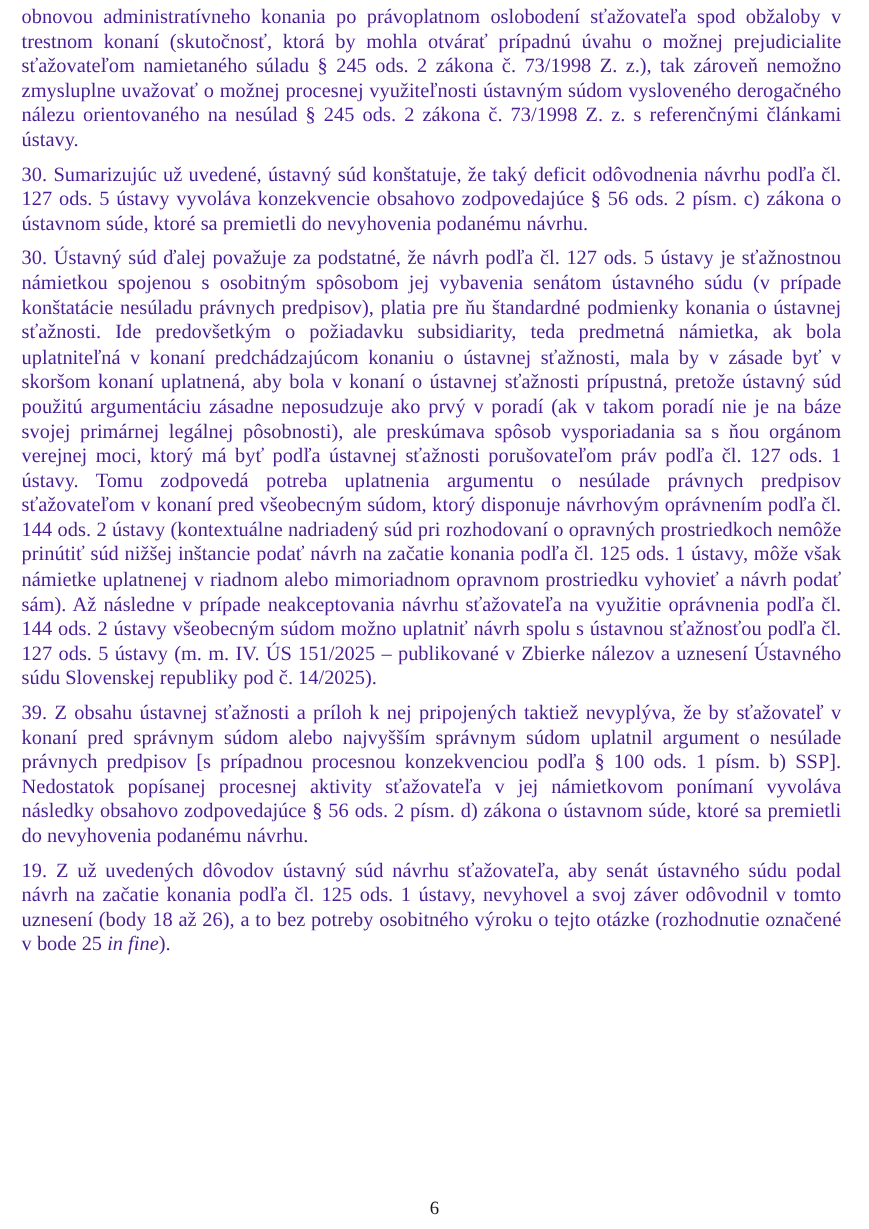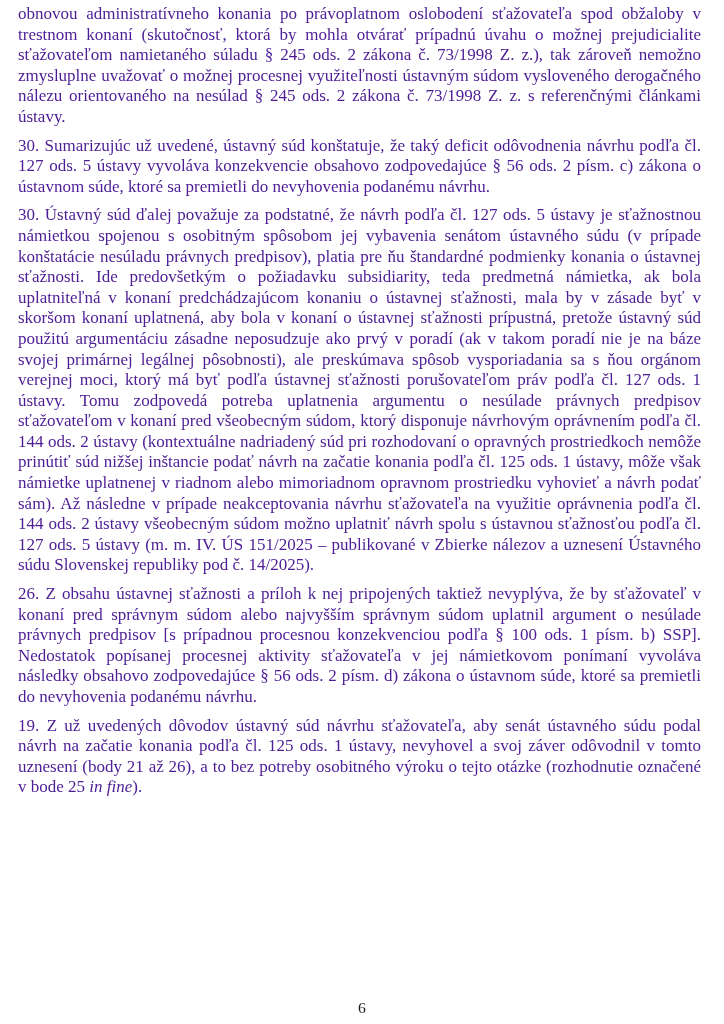--- a/index.html
+++ b/index.html
@@ -30,22 +30,22 @@
   </p>
   <p class="para">
     <span class="num">30.</span>
     <span>Sumarizujúc už uvedené, ústavný súd konštatuje, že taký deficit odôvodnenia návrhu podľa čl. 127 ods. 5 ústavy vyvoláva konzekvencie obsahovo zodpovedajúce § 56 ods. 2 písm. c) zákona o ústavnom súde, ktoré sa premietli do nevyhovenia podanému návrhu.</span>
   </p>
   <p class="para">
     <span class="num">30.</span>
     <span>Ústavný súd ďalej považuje za podstatné, že návrh podľa čl. 127 ods. 5 ústavy je sťažnostnou námietkou spojenou s osobitným spôsobom jej vybavenia senátom ústavného súdu (v prípade konštatácie nesúladu právnych predpisov), platia pre ňu štandardné podmienky konania o ústavnej sťažnosti. Ide predovšetkým o požiadavku subsidiarity, teda predmetná námietka, ak bola uplatniteľná v konaní predchádzajúcom konaniu o ústavnej sťažnosti, mala by v zásade byť v skoršom konaní uplatnená, aby bola v konaní o ústavnej sťažnosti prípustná, pretože ústavný súd použitú argumentáciu zásadne neposudzuje ako prvý v poradí (ak v takom poradí nie je na báze svojej primárnej legálnej pôsobnosti), ale preskúmava spôsob vysporiadania sa s ňou orgánom verejnej moci, ktorý má byť podľa ústavnej sťažnosti porušovateľom práv podľa čl. 127 ods. 1 ústavy. Tomu zodpovedá potreba uplatnenia argumentu o nesúlade právnych predpisov sťažovateľom v konaní pred všeobecným súdom, ktorý disponuje návrhovým oprávnením podľa čl. 144 ods. 2 ústavy (kontextuálne nadriadený súd pri rozhodovaní o opravných prostriedkoch nemôže prinútiť súd nižšej inštancie podať návrh na začatie konania podľa čl. 125 ods. 1 ústavy, môže však námietke uplatnenej v riadnom alebo mimoriadnom opravnom prostriedku vyhovieť a návrh podať sám). Až následne v prípade neakceptovania návrhu sťažovateľa na využitie oprávnenia podľa čl. 144 ods. 2 ústavy všeobecným súdom možno uplatniť návrh spolu s ústavnou sťažnosťou podľa čl. 127 ods. 5 ústavy (m. m. IV. ÚS 151/2025 – publikované v Zbierke nálezov a uznesení Ústavného súdu Slovenskej republiky pod č. 14/2025).</span>
   </p>
   <p class="para">
-    <span class="num">26.</span>
+    <span class="num">39.</span>
     <span>Z obsahu ústavnej sťažnosti a príloh k nej pripojených taktiež nevyplýva, že by sťažovateľ v konaní pred správnym súdom alebo najvyšším správnym súdom uplatnil argument o nesúlade právnych predpisov [s prípadnou procesnou konzekvenciou podľa § 100 ods. 1 písm. b) SSP]. Nedostatok popísanej procesnej aktivity sťažovateľa v jej námietkovom ponímaní vyvoláva následky obsahovo zodpovedajúce § 56 ods. 2 písm. d) zákona o ústavnom súde, ktoré sa premietli do nevyhovenia podanému návrhu.</span>
   </p>
   <p class="para">
     <span class="num">19.</span>
-    <span>Z už uvedených dôvodov ústavný súd návrhu sťažovateľa, aby senát ústavného súdu podal návrh na začatie konania podľa čl. 125 ods. 1 ústavy, nevyhovel a svoj záver odôvodnil v tomto uznesení (body 21 až 26), a to bez potreby osobitného výroku o tejto otázke (rozhodnutie označené v bode 25 </span><i>in fine</i><span>).</span>
+    <span>Z už uvedených dôvodov ústavný súd návrhu sťažovateľa, aby senát ústavného súdu podal návrh na začatie konania podľa čl. 125 ods. 1 ústavy, nevyhovel a svoj záver odôvodnil v tomto uznesení (body 18 až 26), a to bez potreby osobitného výroku o tejto otázke (rozhodnutie označené v bode 25 </span><i>in fine</i><span>).</span>
   </p>
 </div>
 
 <div class="page-number">6</div>
 
 </body></html>

